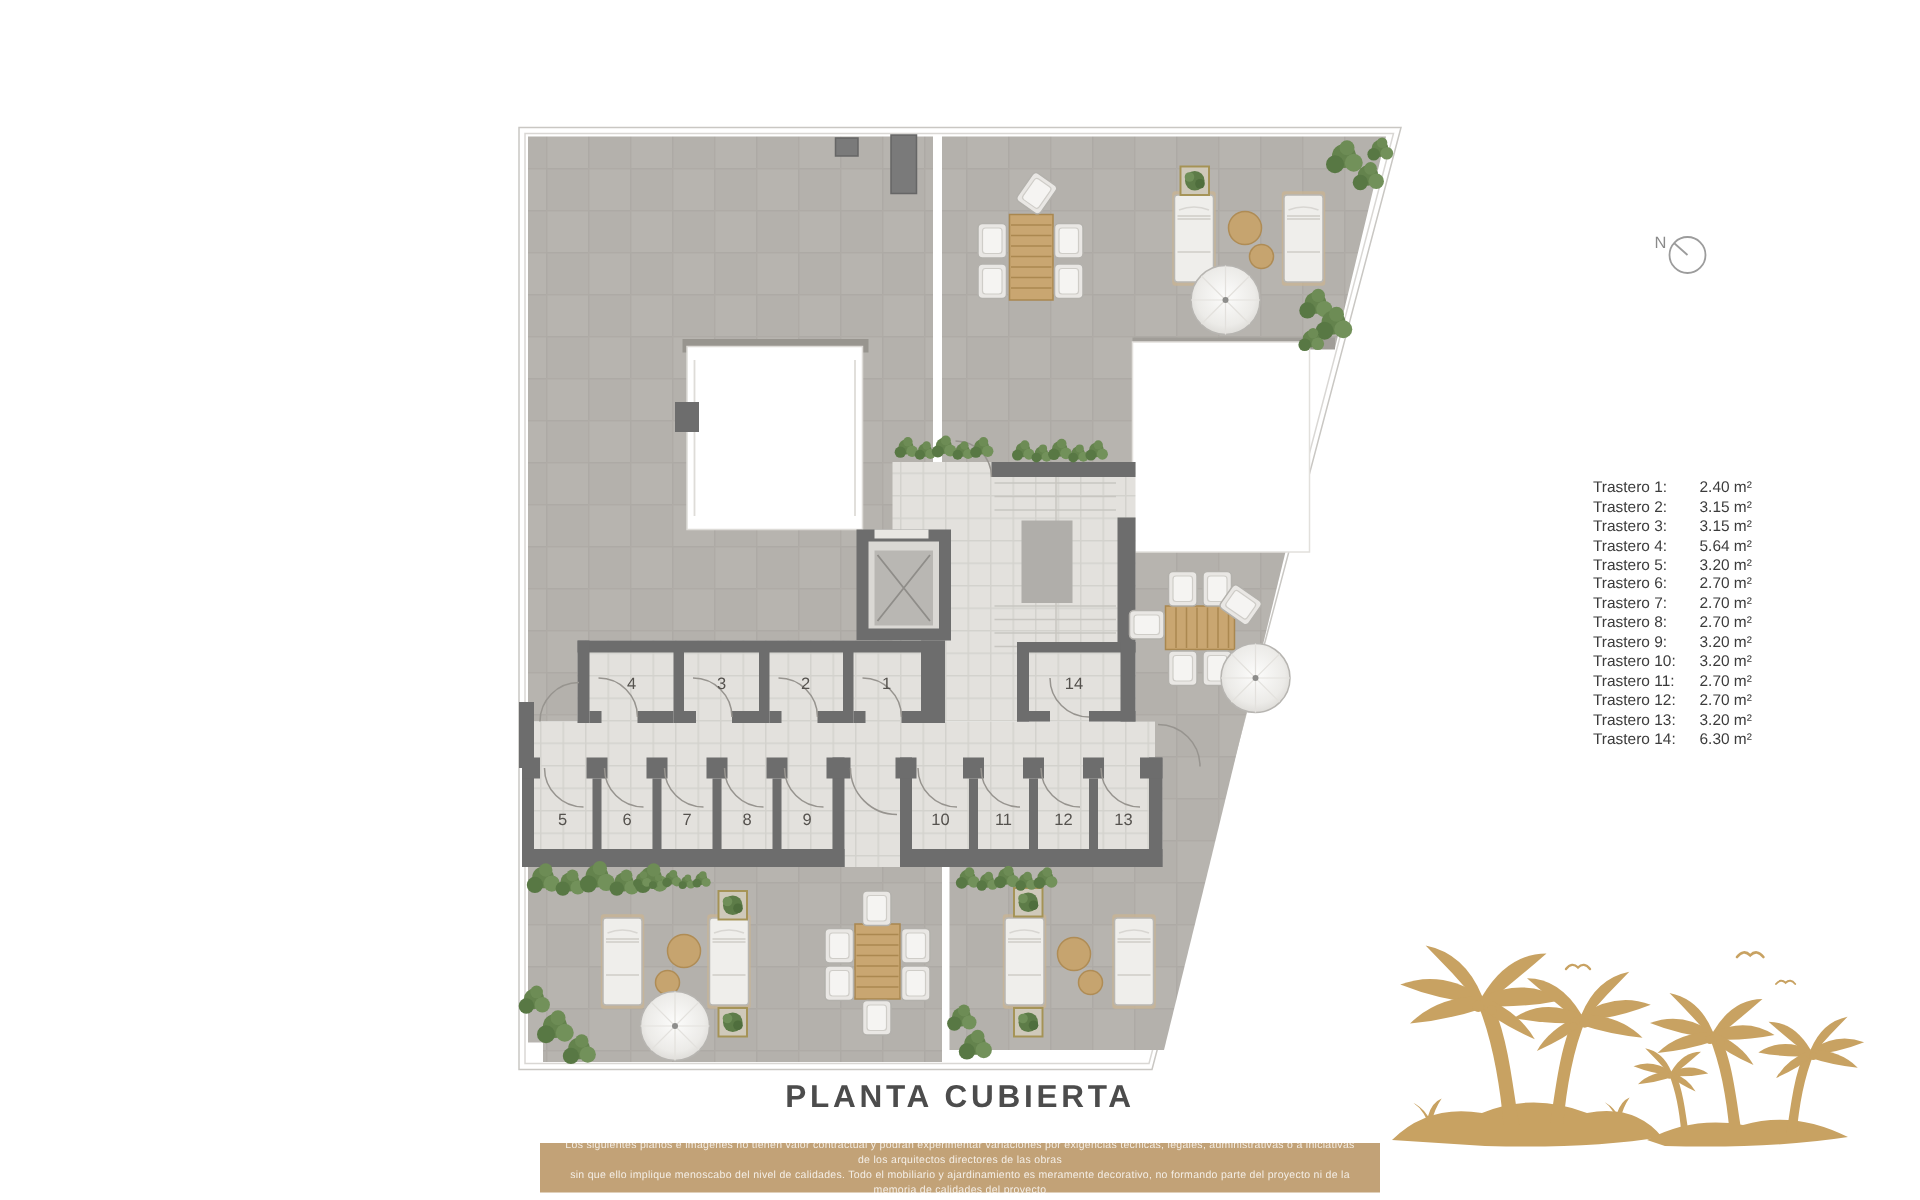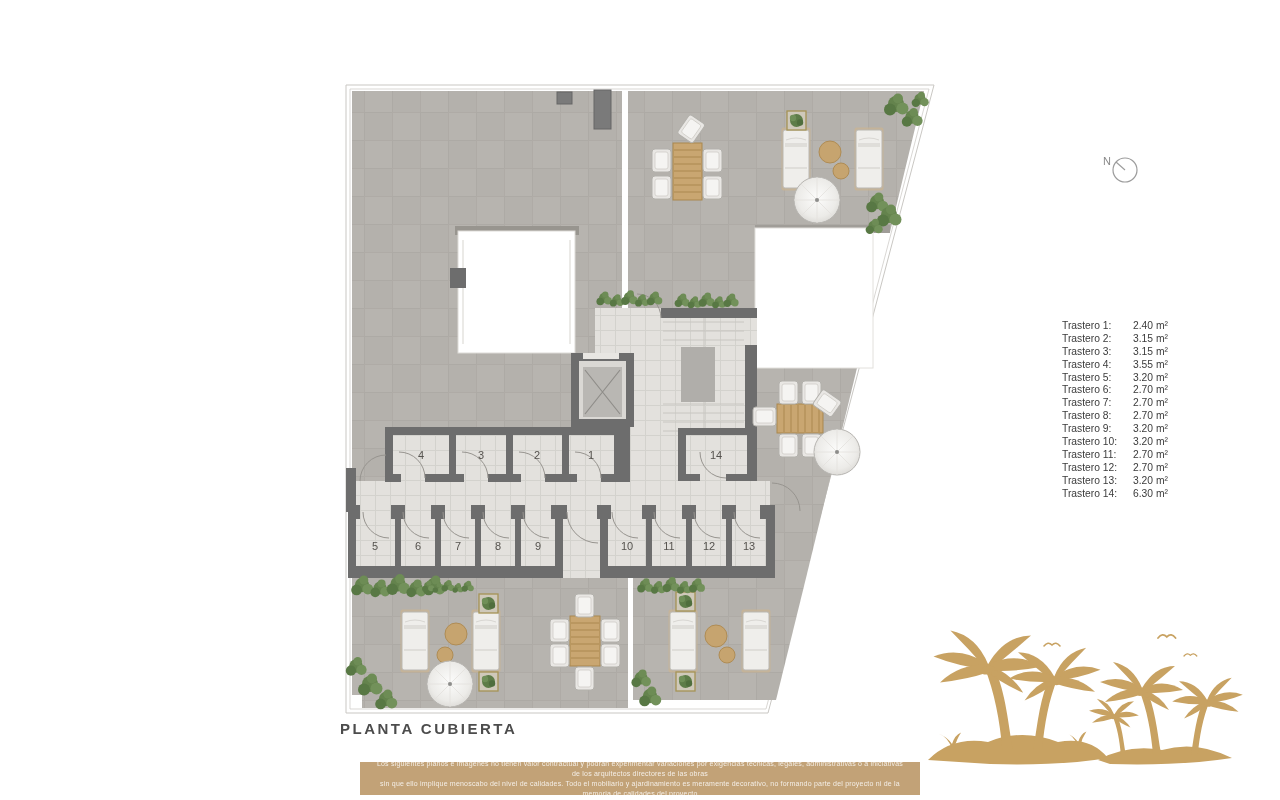--- a/index.html
+++ b/index.html
@@ -5,22 +5,22 @@
   html,body{margin:0;padding:0;background:#ffffff;}
   #stage{position:relative;width:1280px;height:800px;background:#ffffff;overflow:hidden;
          font-family:"Liberation Sans", sans-serif;}
   #plan-svg{position:absolute;left:0;top:0;}
   
   #legend{position:absolute;left:1062px;top:307px;color:#3b3b3b;font-size:10.3px;margin-top:13px;}
   .lrow{display:flex;height:12.9px;line-height:12.9px;}
   .ll{display:inline-block;width:71px;}
   .lv{display:inline-block;}
   
-  #plan-title{position:absolute;left:340px;top:720px;width:600px;
-    font-size:15px;font-weight:bold;letter-spacing:2.5px;color:#4c4c4c;}
+  #plan-title{position:absolute;left:340px;top:720px;width:600px;text-align:center;
+    font-size:21px;font-weight:bold;letter-spacing:2.5px;color:#4c4c4c;}
   
   #disclaimer-bar{position:absolute;left:360px;top:762px;width:560px;height:33px;
     background:#c2a277;display:flex;flex-direction:column;justify-content:center;}
   #disclaimer-bar div{text-align:center;font-size:7px;line-height:10px;
     color:rgba(255,255,255,.82);letter-spacing:.2px;padding:0 14px;}
 </style>
 </head>
 <body>
 
 <div id="stage">
@@ -351,21 +351,21 @@
   <div class="lrow">
         <span class="ll">Trastero 2:</span>
         <span class="lv">3.15 m²</span>
       </div>
   <div class="lrow">
         <span class="ll">Trastero 3:</span>
         <span class="lv">3.15 m²</span>
       </div>
   <div class="lrow">
         <span class="ll">Trastero 4:</span>
-        <span class="lv">3.55 m²</span>
+        <span class="lv">5.64 m²</span>
       </div>
   <div class="lrow">
         <span class="ll">Trastero 5:</span>
         <span class="lv">3.20 m²</span>
       </div>
   <div class="lrow">
         <span class="ll">Trastero 6:</span>
         <span class="lv">2.70 m²</span>
       </div>
   <div class="lrow">

